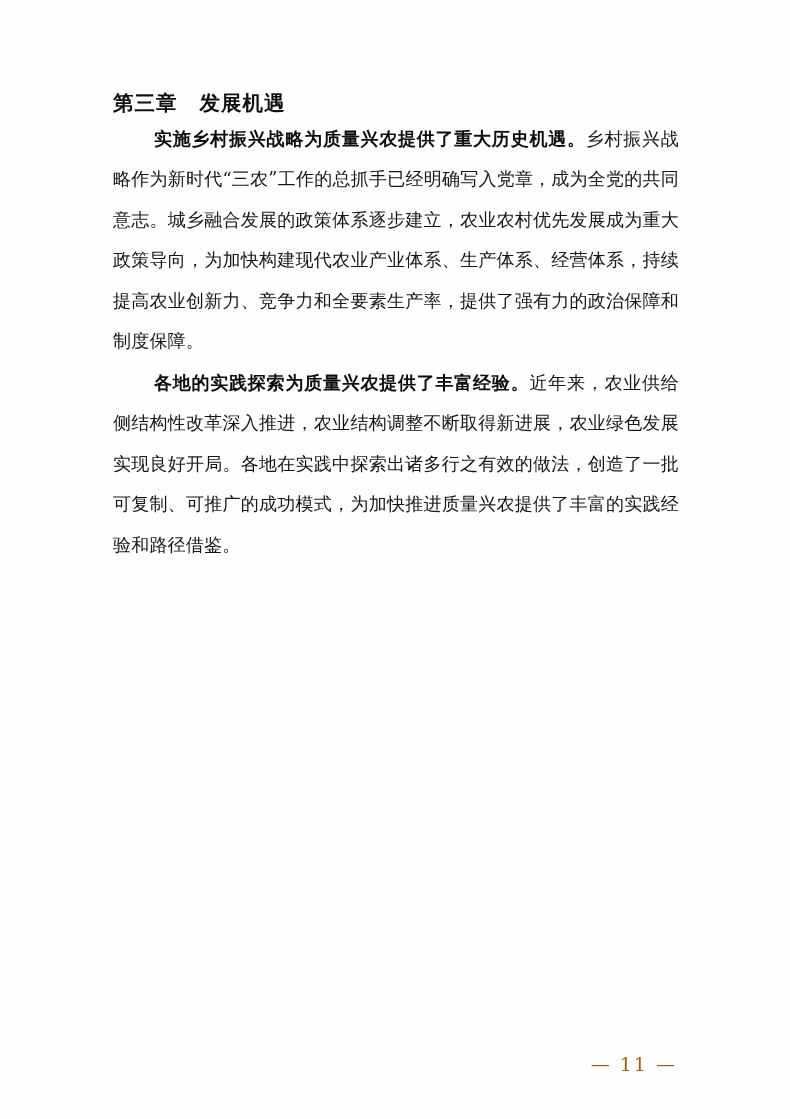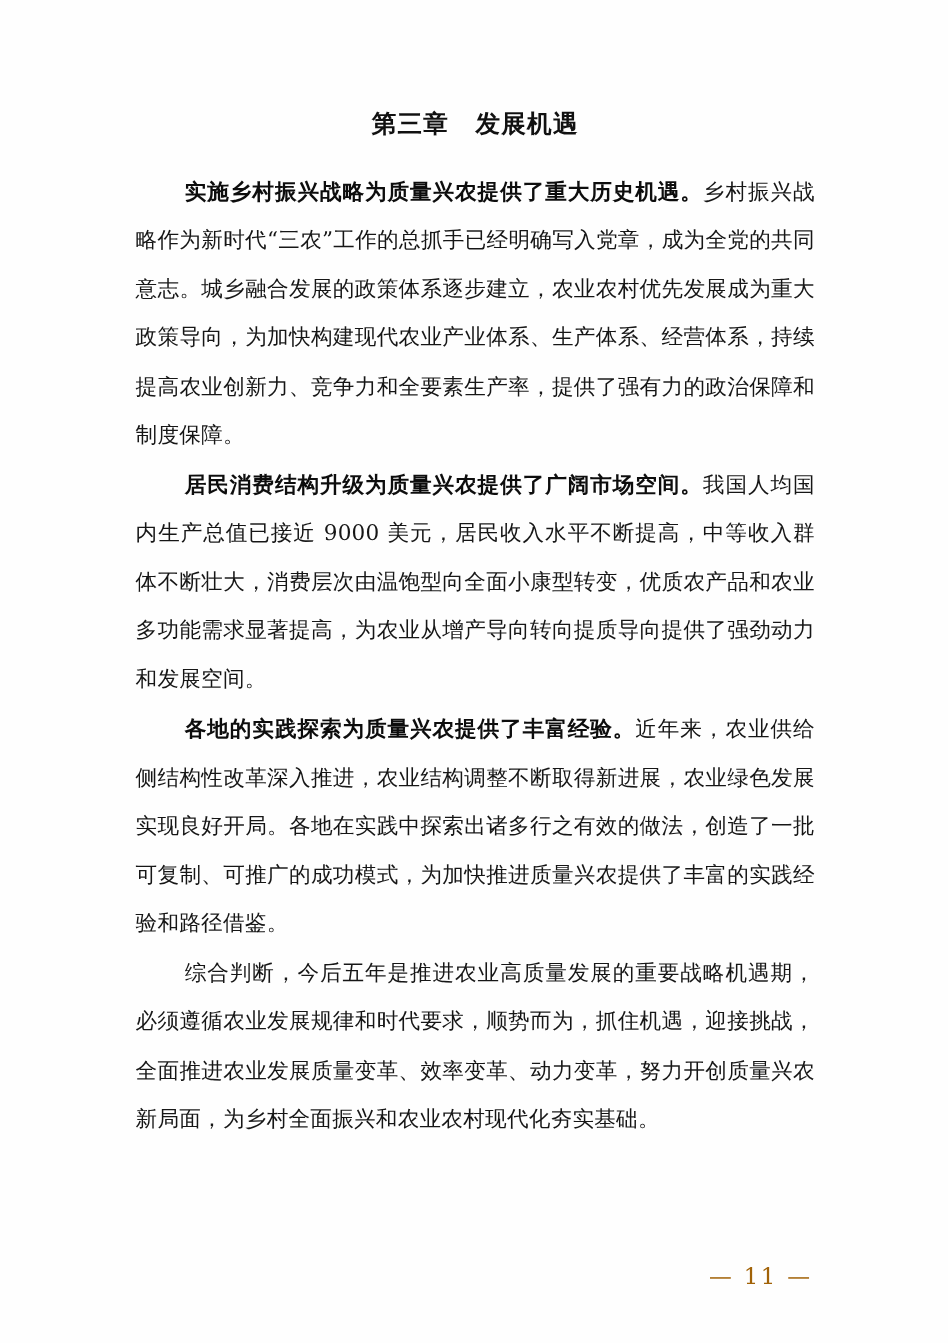--- a/index.html
+++ b/index.html
@@ -19,25 +19,25 @@
     box-sizing: border-box;
     overflow: hidden;
   }
   .content {
     position: absolute;
     left: 113px;
     top: 88px;
     width: 566px;
   }
   .chapter-title {
-    text-align: center;
+    text-align: left;
     font-size: 20.5px;
     font-weight: bold;
     letter-spacing: 1px;
-    margin: 0 0 22px 0;
+    margin: 0 0 0 0;
     line-height: 1.5;
     color: #111111;
   }
   .chapter-title .gap {
     display: inline-block;
     width: 22px;
   }
   p.para {
     margin: 0 0 1px 0;
     font-size: 18px;
@@ -70,29 +70,23 @@
   <div class="content">
 
     <h1 class="chapter-title">
       <span>第三章</span><span class="gap"></span><span>发展机遇</span>
     </h1>
 
     <p class="para">
       <span class="lead">实施乡村振兴战略为质量兴农提供了重大历史机遇。</span><span>乡村振兴战略作为新时代“三农”工作的总抓手已经明确写入党章，成为全党的共同意志。城乡融合发展的政策体系逐步建立，农业农村优先发展成为重大政策导向，为加快构建现代农业产业体系、生产体系、经营体系，持续提高农业创新力、竞争力和全要素生产率，提供了强有力的政治保障和制度保障。</span>
     </p>
 
-    <p class="para">
-      <span class="lead">居民消费结构升级为质量兴农提供了广阔市场空间。</span><span>我国人均国内生产总值已接近 9000 美元，居民收入水平不断提高，中等收入群体不断壮大，消费层次由温饱型向全面小康型转变，优质农产品和农业多功能需求显著提高，为农业从增产导向转向提质导向提供了强劲动力和发展空间。</span>
-    </p>
 
     <p class="para">
       <span class="lead">各地的实践探索为质量兴农提供了丰富经验。</span><span>近年来，农业供给侧结构性改革深入推进，农业结构调整不断取得新进展，农业绿色发展实现良好开局。各地在实践中探索出诸多行之有效的做法，创造了一批可复制、可推广的成功模式，为加快推进质量兴农提供了丰富的实践经验和路径借鉴。</span>
     </p>
 
-    <p class="para">
-      <span class="lead"></span><span>综合判断，今后五年是推进农业高质量发展的重要战略机遇期，必须遵循农业发展规律和时代要求，顺势而为，抓住机遇，迎接挑战，全面推进农业发展质量变革、效率变革、动力变革，努力开创质量兴农新局面，为乡村全面振兴和农业农村现代化夯实基础。</span>
-    </p>
 
   </div>
 
   <div class="page-number">— 11 —</div>
 
 </div>
 
 </body></html>

